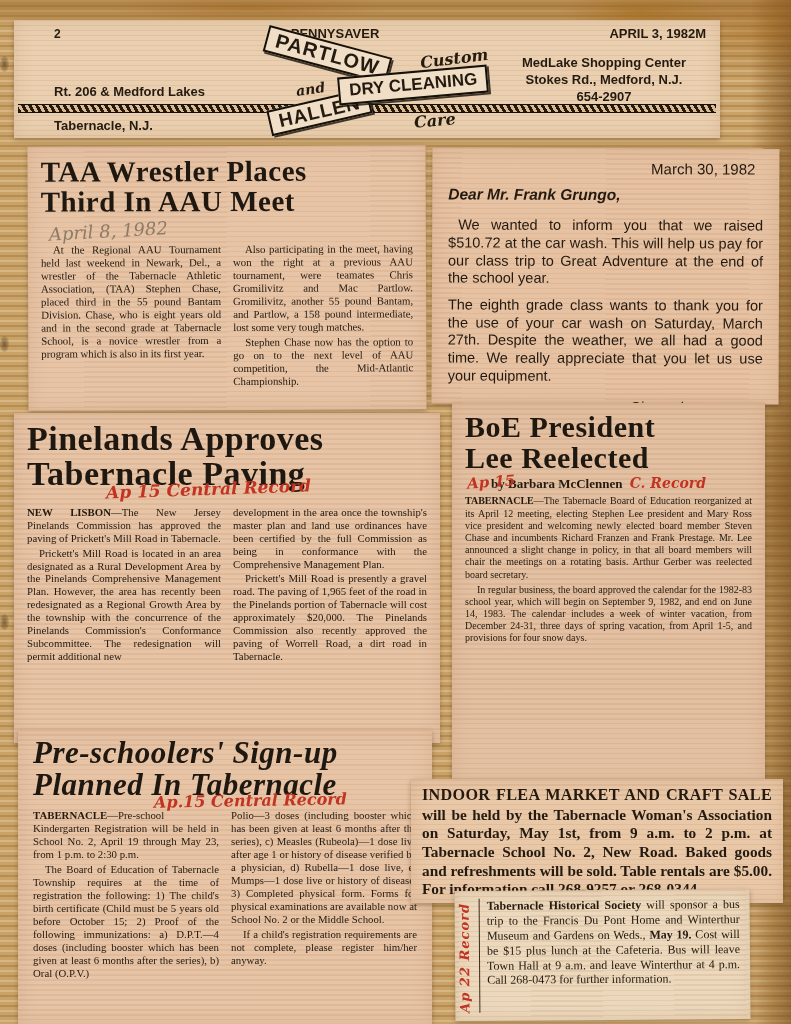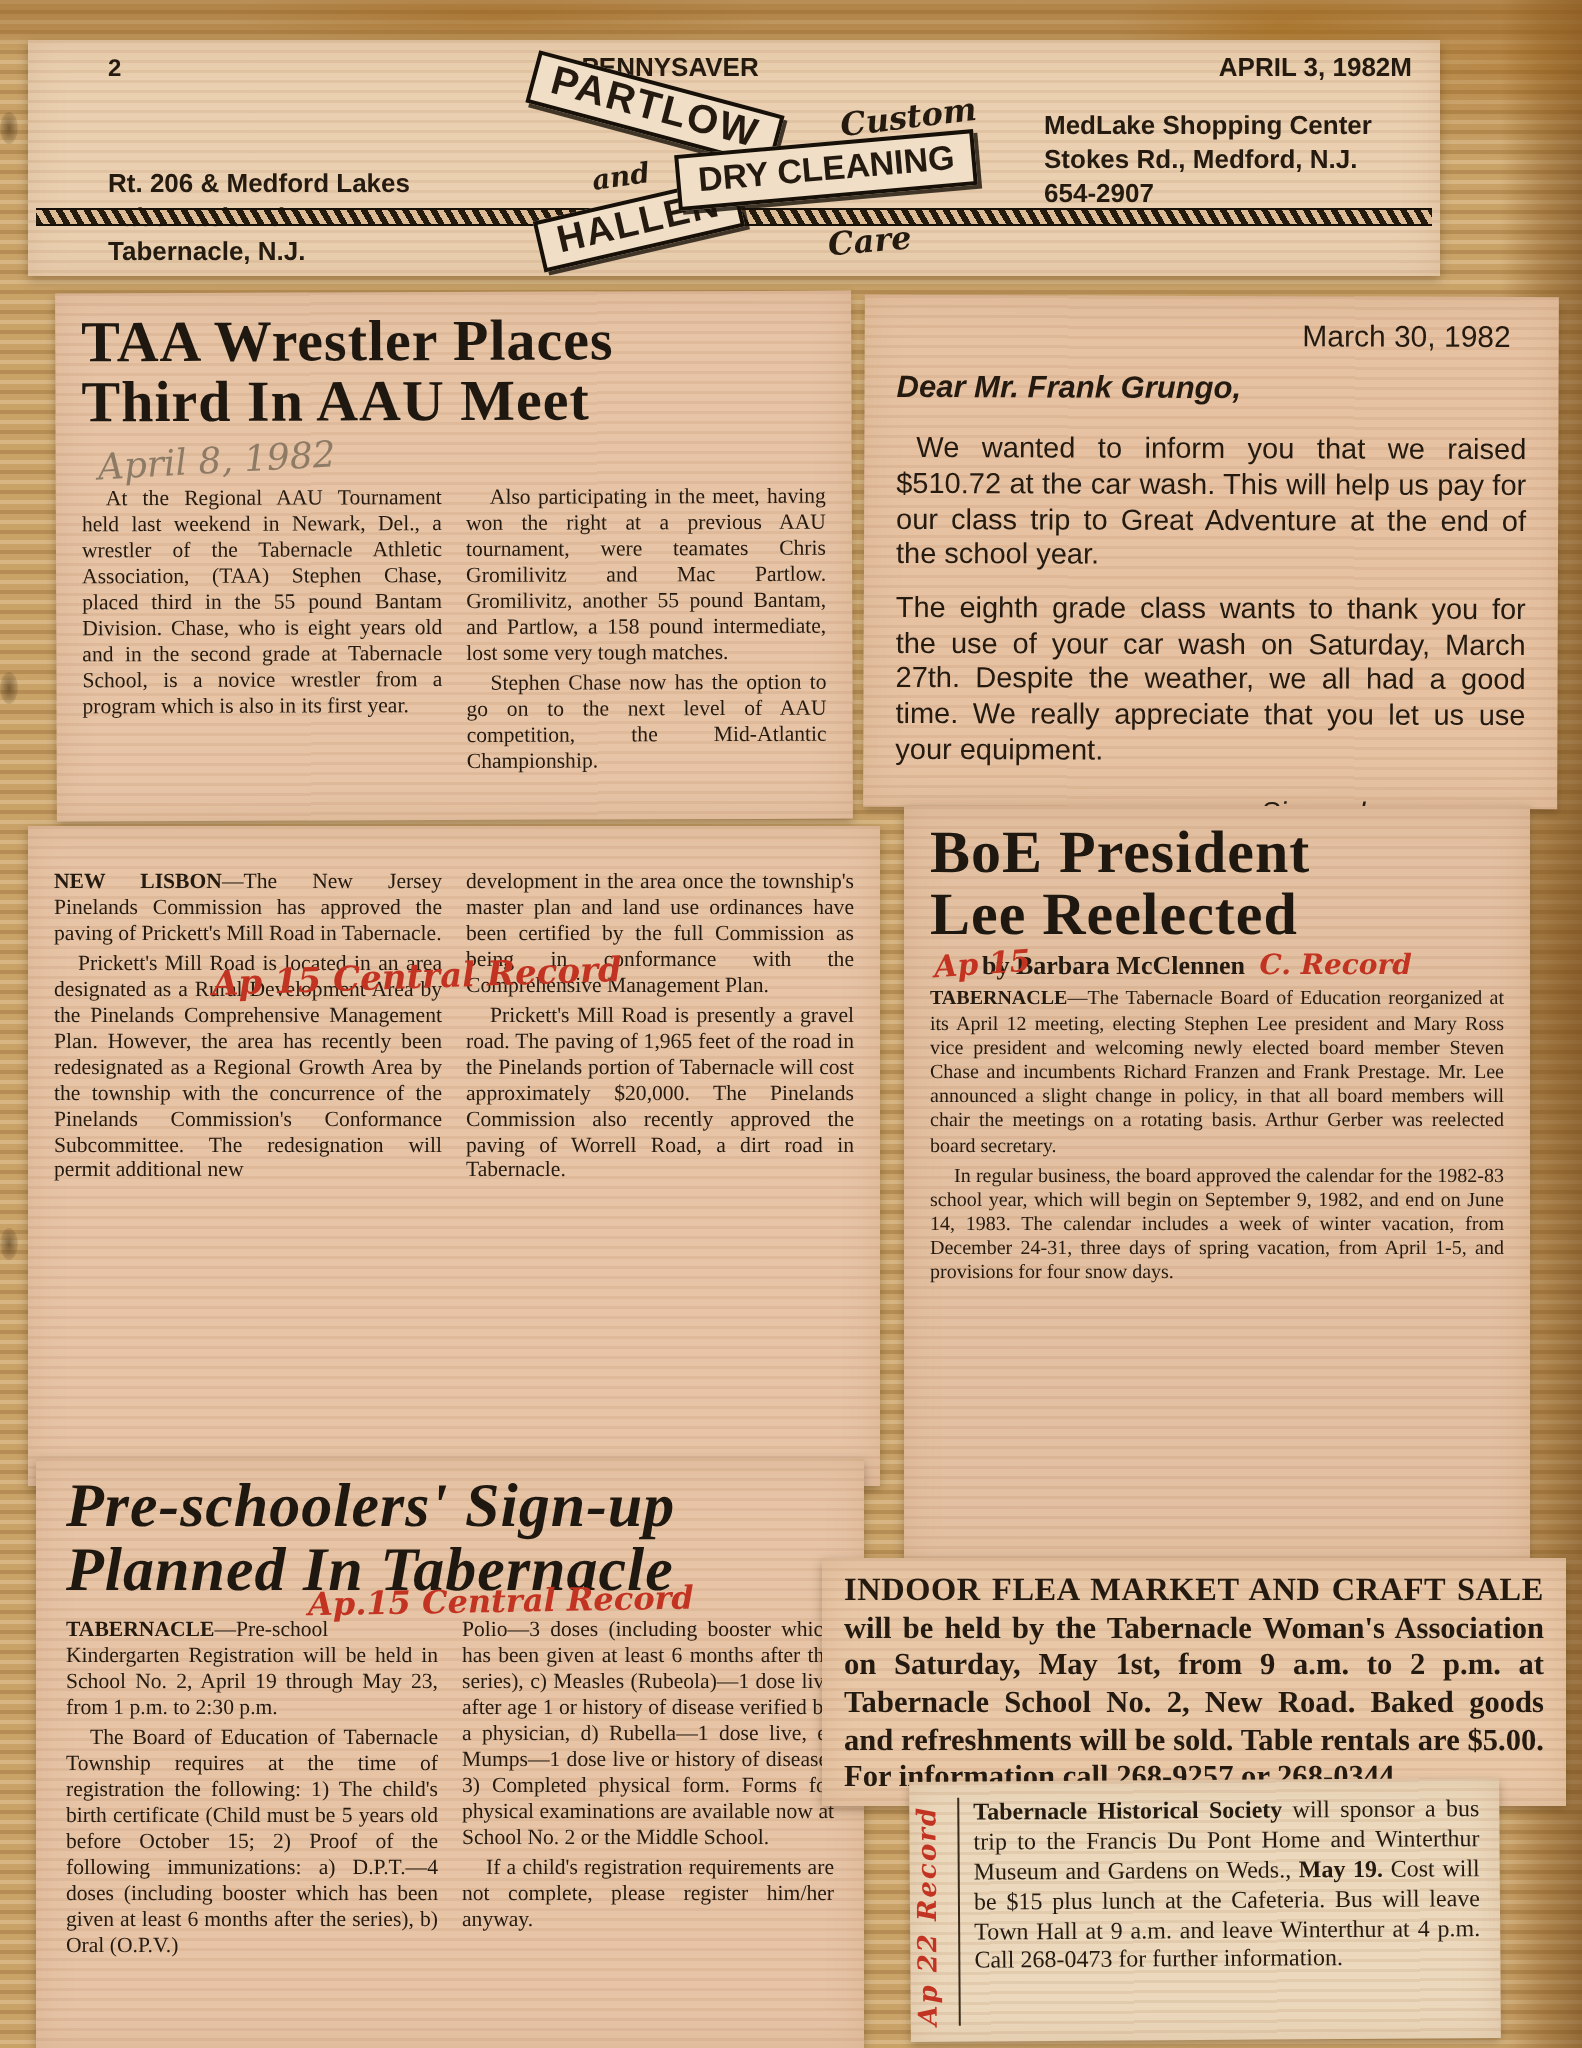--- a/index.html
+++ b/index.html
@@ -29,21 +29,21 @@
     box-shadow:0 2px 5px rgba(70,45,20,0.35), inset 0 0 18px rgba(180,130,90,0.25);
   }
   
   .hdr{left:14px;top:20px;width:706px;height:118px;background-color:#ead0b0;}
   .hdr-top{display:flex;justify-content:space-between;align-items:baseline;padding:6px 14px 0 40px;
     font-family:"Liberation Sans",sans-serif;font-weight:bold;font-size:13px;}
   .hdr-pageno{font-size:12px;}
   .hdr-body{position:relative;height:78px;}
   .addr{position:absolute;font-family:"Liberation Sans",sans-serif;font-weight:bold;font-size:13px;line-height:1.3;}
   .addr-left{left:40px;top:28px;margin-top:15px;}
-  .addr-right{left:508px;top:14px;}
+  .addr-right{left:508px;top:14px;text-align:center;}
   .logo{position:absolute;left:248px;top:-6px;width:250px;height:100px;z-index:3;}
   .ribbon{position:absolute;display:inline-block;background:#f0dfc6;border:2px solid #171008;
     font-family:"Liberation Sans",sans-serif;font-weight:bold;white-space:nowrap;
     box-shadow:2px 2px 0 rgba(23,16,8,0.8);}
   .rib-partlow{left:2px;top:6px;transform:rotate(15deg);font-size:20px;padding:0 8px;letter-spacing:1px;}
   .rib-hallen{left:6px;top:64px;transform:rotate(-13deg);font-size:19px;padding:0 8px;letter-spacing:1px;}
   .rib-dry{left:76px;top:36px;transform:rotate(-5deg);font-size:17px;padding:2px 9px;z-index:4;}
   .script{position:absolute;font-family:"DejaVu Serif",serif;font-style:italic;font-weight:bold;font-size:16px;z-index:4;}
   .scr-custom{left:158px;top:14px;transform:rotate(-7deg);}
   .scr-and{left:34px;top:46px;font-size:14px;transform:rotate(-8deg);}
@@ -158,20 +158,24 @@
   <div class="clip letter" style="transform:rotate(0.2deg)">
     <div class="letter-date">March 30, 1982</div>
     <div class="letter-sal">Dear Mr. Frank Grungo,</div>
     <p class="lp">We wanted to inform you that we raised $510.72 at the car wash. This will help us pay for our class trip to Great Adventure at the end of the school year.</p>
     <p class="lp">The eighth grade class wants to thank you for the use of your car wash on Saturday, March 27th. Despite the weather, we all had a good time. We really appreciate that you let us use your equipment.</p>
     <div class="letter-close">Sincerely,</div>
 
   </div>
 
   <div class="clip pine">
+    <div class="headline">
+      <div>Pinelands Approves</div>
+      <div>Tabernacle Paving</div>
+    </div>
     <span class="hand-red pine-hand">Ap 15  Central Record</span>
     <div class="cols np">
       <div class="col">
         <p class="noind"><span class="b">NEW LISBON</span><span>—The New Jersey Pinelands Commission has approved the paving of Prickett's Mill Road in Tabernacle.</span></p>
         <p>Prickett's Mill Road is located in an area designated as a Rural Development Area by the Pinelands Comprehensive Management Plan. However, the area has recently been redesignated as a Regional Growth Area by the township with the concurrence of the Pinelands Commission's Conformance Subcommittee. The redesignation will permit additional new</p>
       </div>
       <div class="col">
         <p class="noind">development in the area once the township's master plan and land use ordinances have been certified by the full Commission as being in conformance with the Comprehensive Management Plan.</p>
         <p>Prickett's Mill Road is presently a gravel road. The paving of 1,965 feet of the road in the Pinelands portion of Tabernacle will cost approximately $20,000. The Pinelands Commission also recently approved the paving of Worrell Road, a dirt road in Tabernacle.</p>
       </div>

